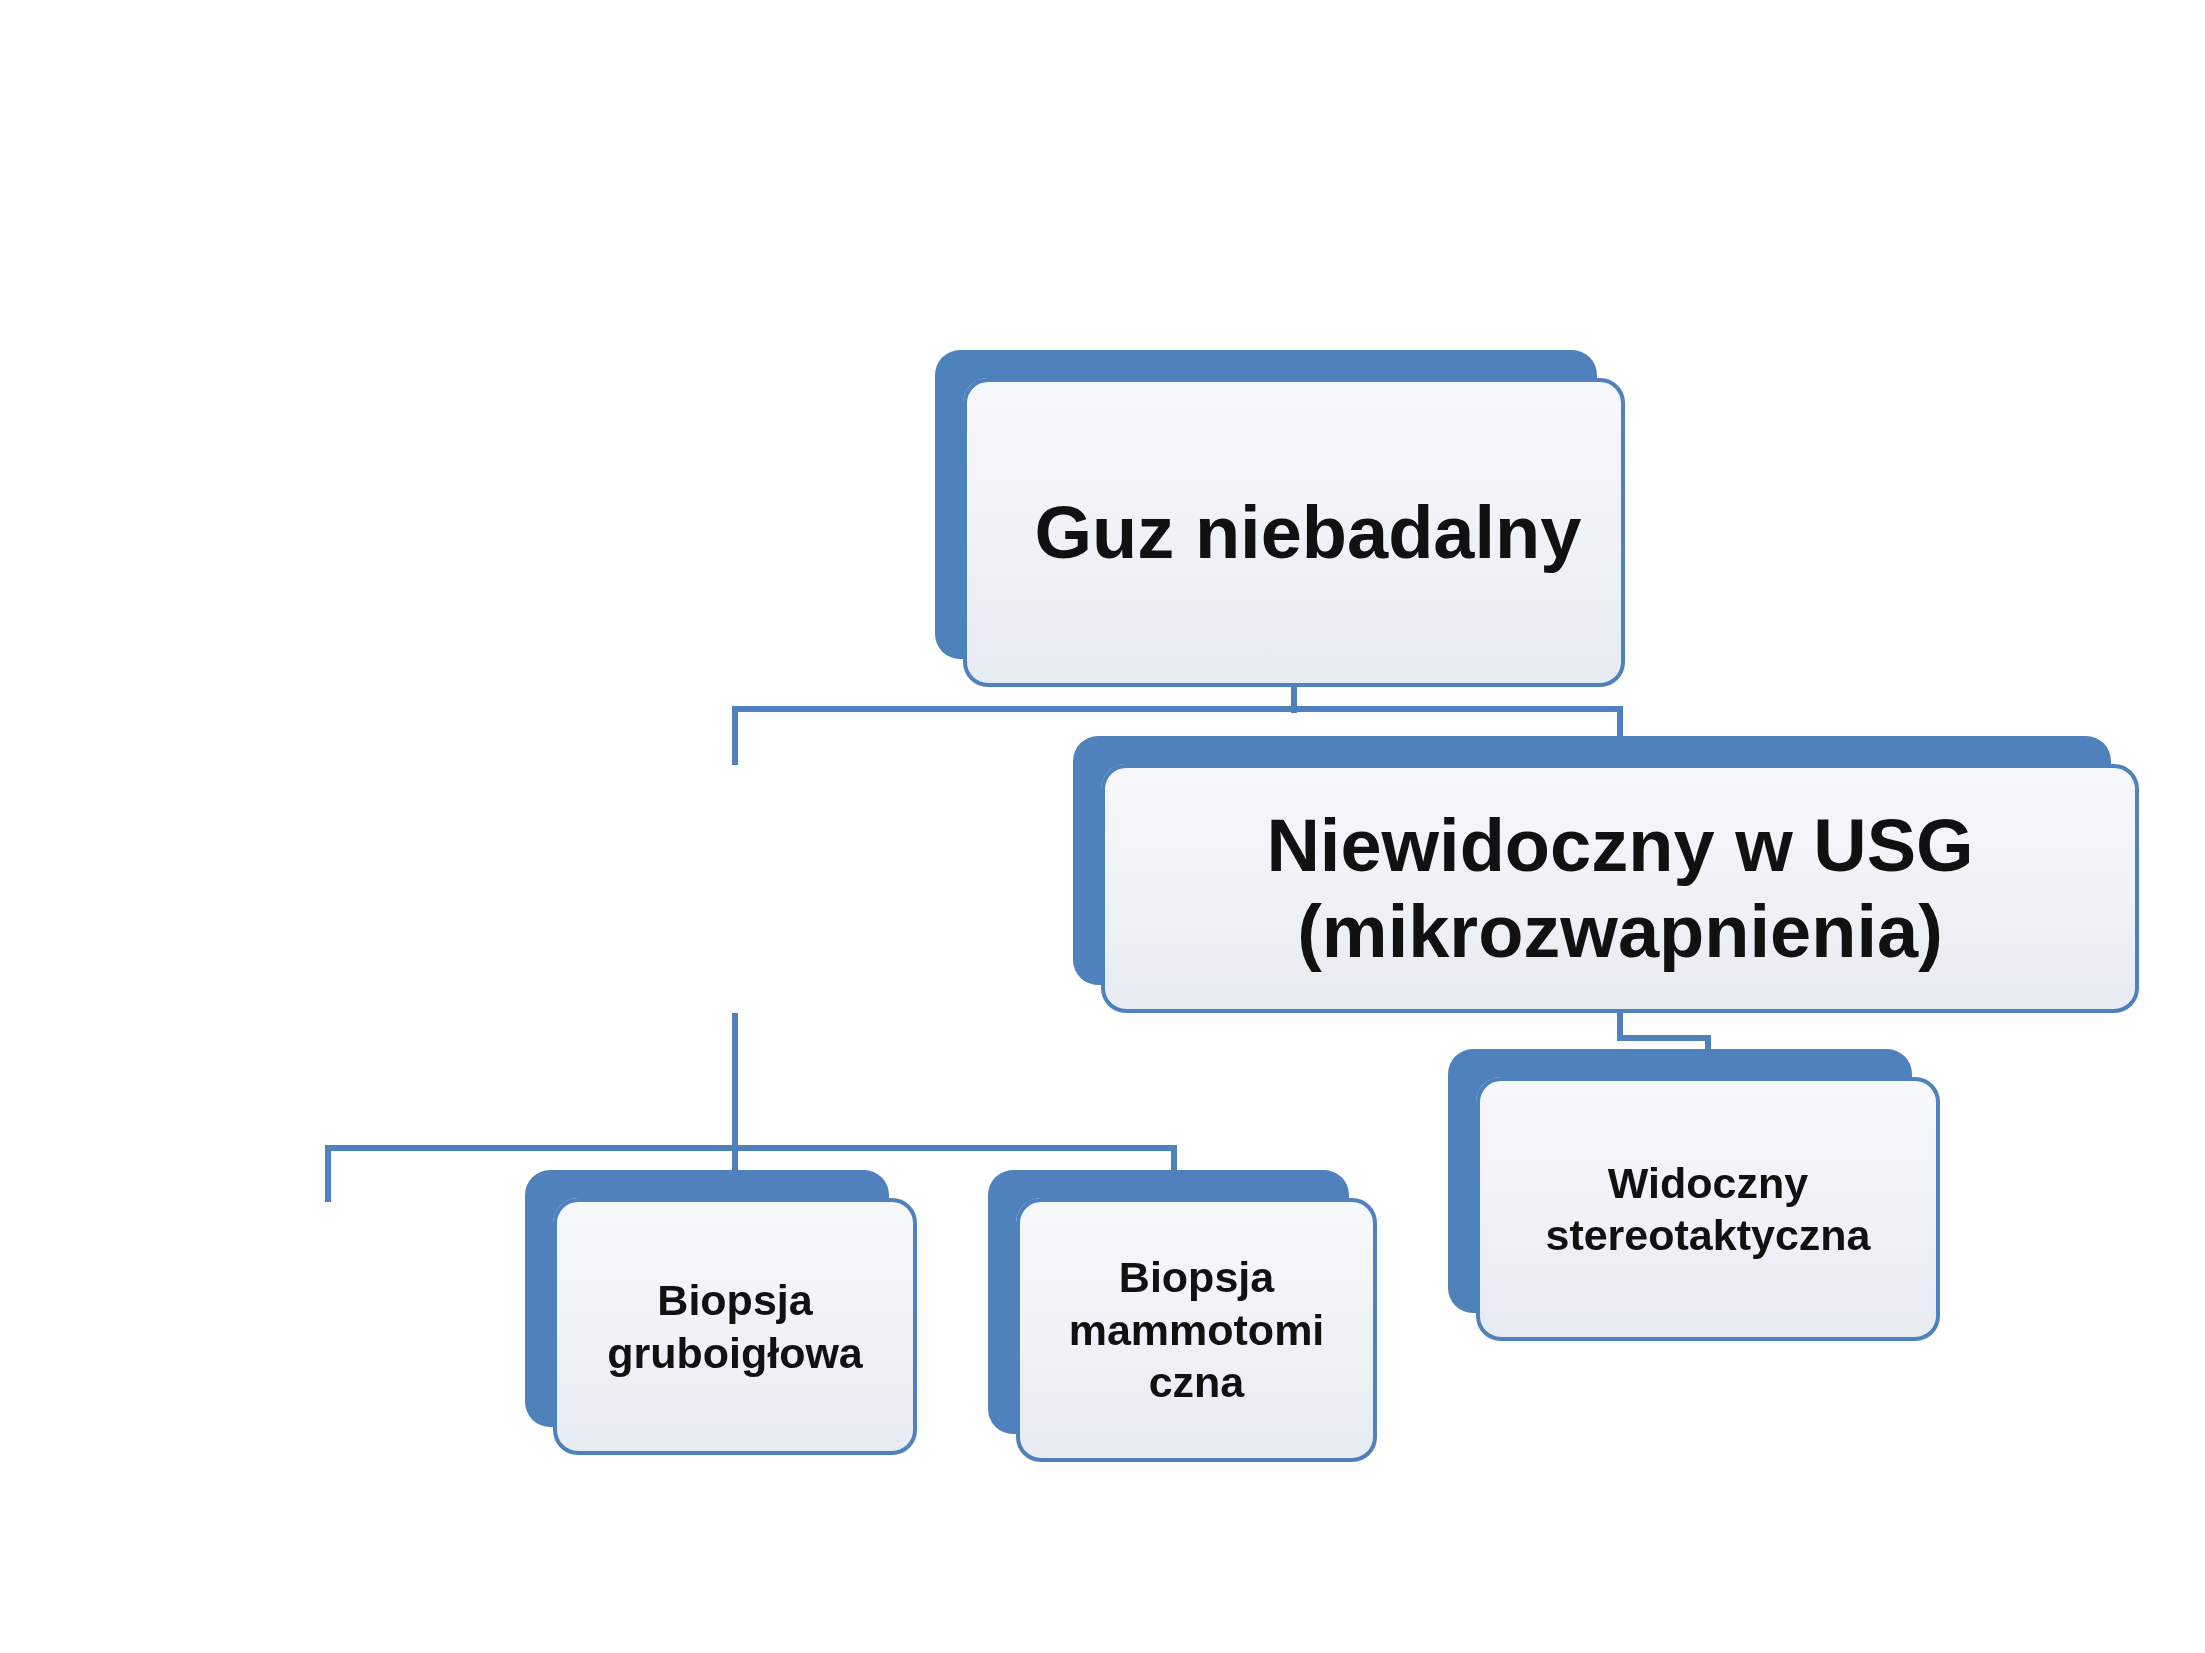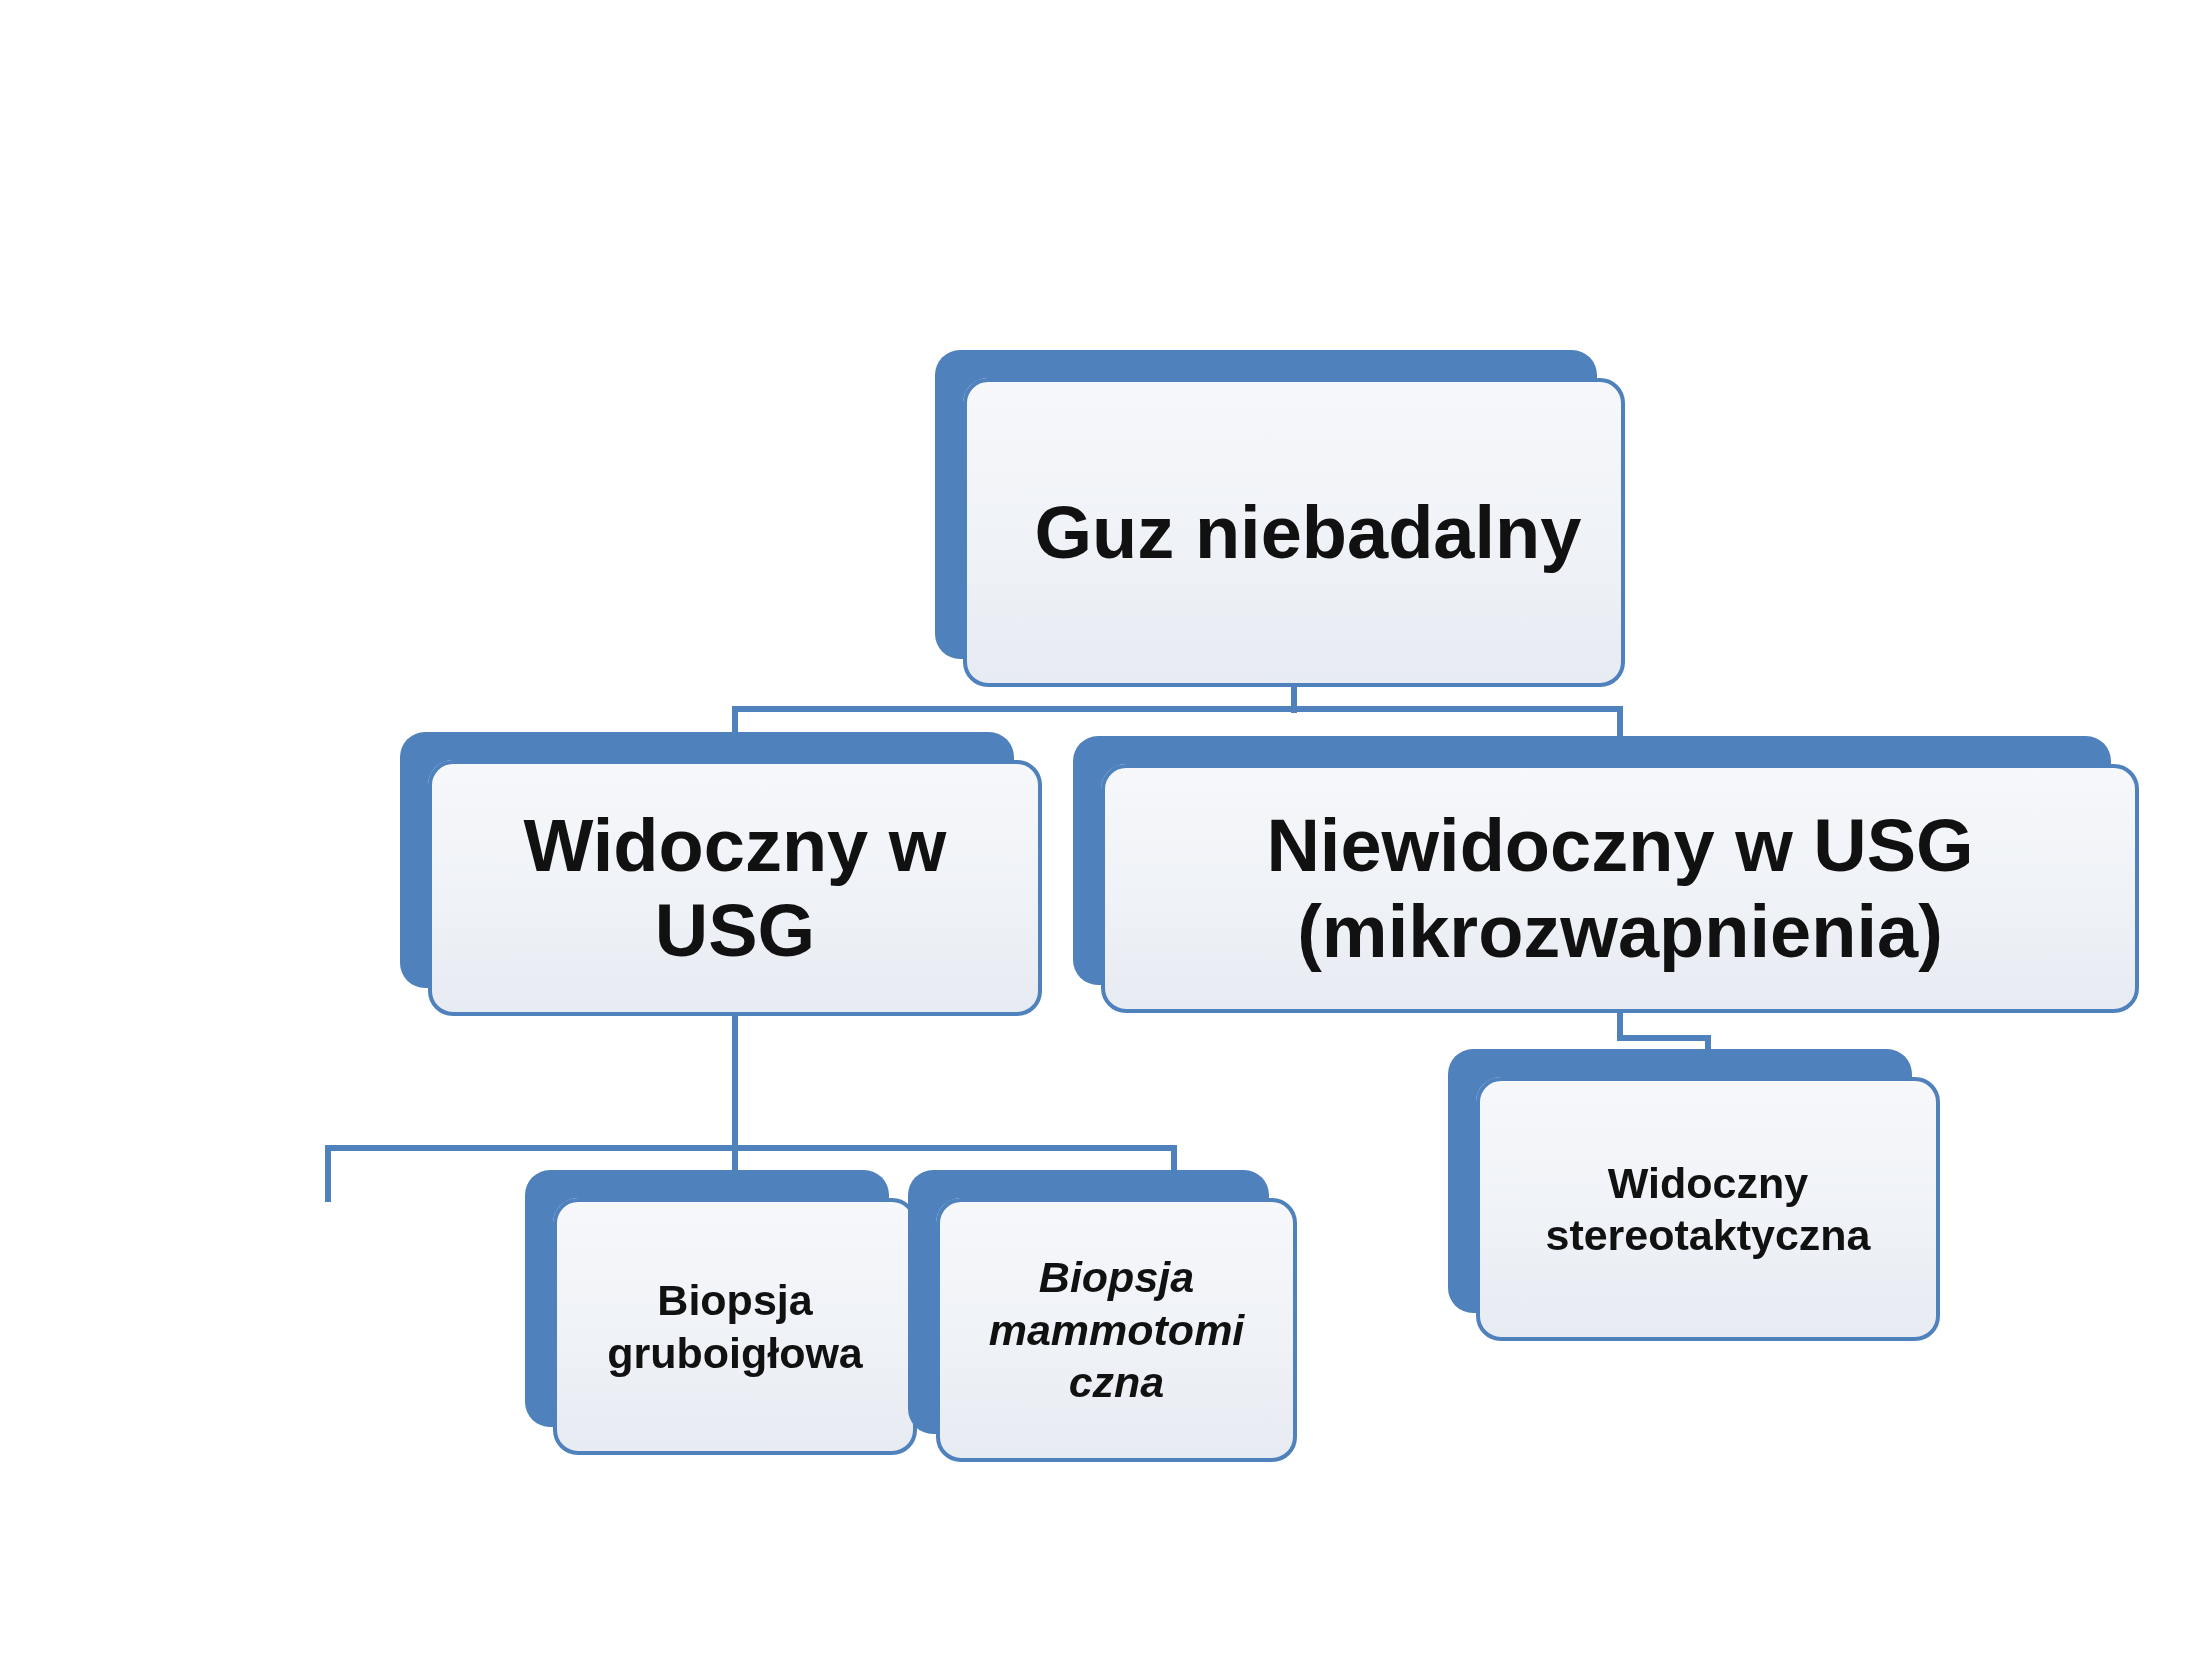--- a/index.html
+++ b/index.html
@@ -59,34 +59,31 @@
   <div class="connector" style="left:1171px;top:1145px;width:5.9px;height:57px;"></div>
 
   <div class="connector" style="left:1617px;top:1003px;width:5.9px;height:38px;"></div>
   <div class="connector" style="left:1617px;top:1035px;width:93px;height:5.9px;"></div>
   <div class="connector" style="left:1705px;top:1035px;width:5.9px;height:46px;"></div>
 
   <div class="node lvl1 maxw-root" style="left:963px;top:378px;width:662px;height:309px;">
     <span>Guz niebadalny</span>
   </div>
 
-  <div class="node lvl2 maxw-left" style="left:428px;top:760px;width:614px;height:256px;">
-    <span>Widoczny w USG</span>
-  </div>
 
   <div class="node lvl2 maxw-right" style="left:1101px;top:764px;width:1038px;height:249px;">
     <span>Niewidoczny w USG (mikrozwapnienia)</span>
   </div>
 
 
   <div class="node lvl3 maxw-grubo" style="left:553px;top:1198px;width:364px;height:257px;">
     <span>Biopsja gruboigłowa</span>
   </div>
 
-  <div class="node lvl3 maxw-mammo" style="left:936px;top:1198px;width:361px;height:264px;font-style:italic;">
+  <div class="node lvl3 maxw-mammo" style="left:1016px;top:1198px;width:361px;height:264px;">
     <span>Biopsja mammotomiczna</span>
   </div>
 
   <div class="node lvl3 maxw-stereo" style="left:1476px;top:1077px;width:464px;height:264px;">
     <span>Widoczny stereotaktyczna</span>
   </div>
 
 </div>
 
 

